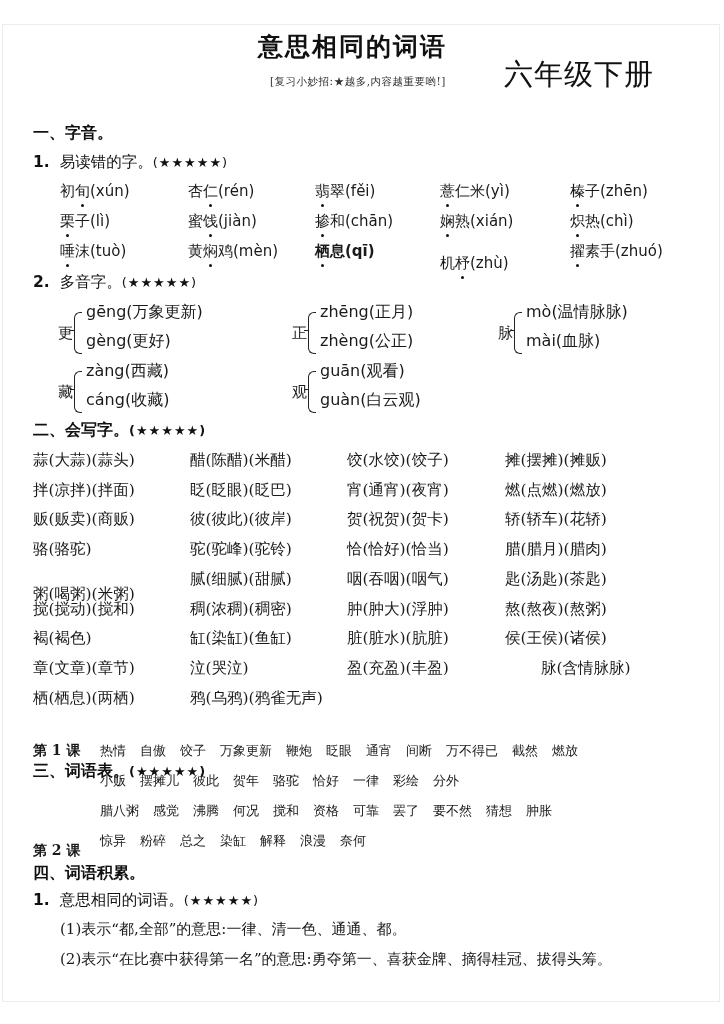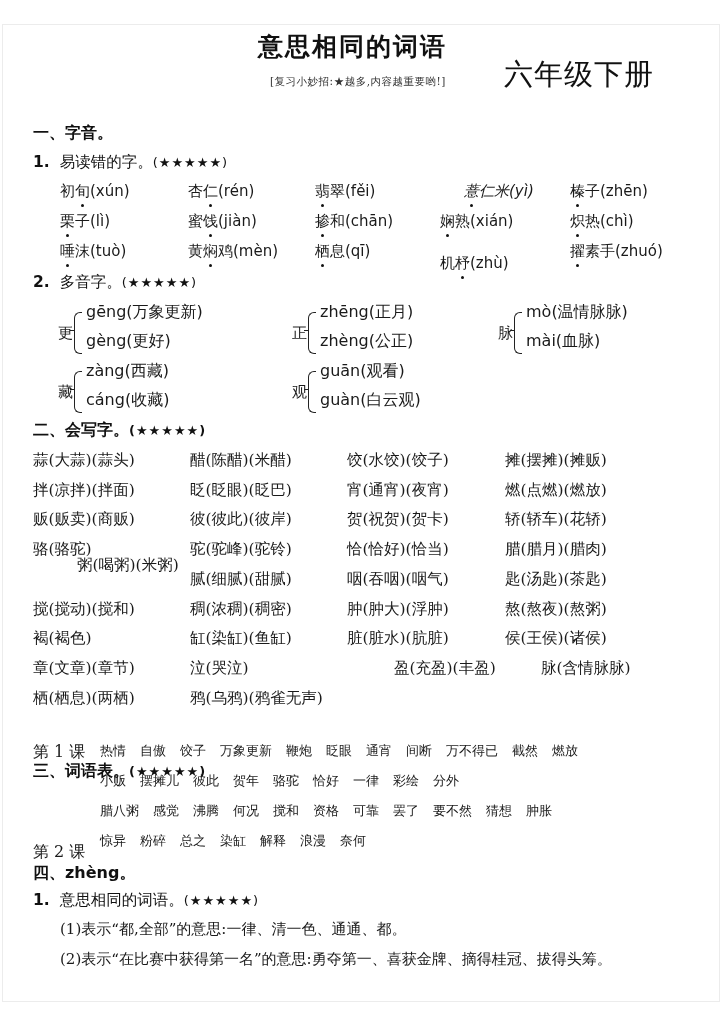--- a/index.html
+++ b/index.html
@@ -42,21 +42,21 @@
     position: absolute; left: 16px; top: 4px; width: 7px; height: 40px;
     border: 1.4px solid #222; border-right: none; border-radius: 6px 0 0 6px;
   }
   .poly .brace::before {
     content: ""; position: absolute; left: -5px; top: 17px; width: 5px; height: 1.4px; background: #222;
   }
   .poly .r1, .poly .r2 { position: absolute; left: 28px; font-size: 16px; white-space: nowrap; }
   .poly .r1 { top: -6px; }
   .poly .r2 { top: 23px; }
   .cw { font-size: 15.5px; position: absolute; white-space: nowrap; font-family: "DejaVu Serif", serif; }
-  .lesson-label { font-size: 16px; position: absolute; font-family: "DejaVu Serif", serif; }
+  .lesson-label { font-size: 14px; position: absolute; font-family: "DejaVu Serif", serif; font-weight: bold; }
   .lesson-words { font-size: 13px; position: absolute; white-space: nowrap; font-family: Liberation Serif, serif; }
   .lesson-words span { margin-right: 14px; }
   .para { font-size: 15px; position: absolute; white-space: nowrap; font-family: "DejaVu Serif", serif; }
 </style>
 </head>
 <body>
 
 <div class="frame"></div>
 
 <div class="abs title">意思相同的词语</div>
@@ -64,30 +64,30 @@
 <div class="abs grade">六年级下册</div>
 
 <div class="abs h-sec" style="left:33px;top:123px;">一、字音。</div>
 <div class="abs h-item" style="left:33px;top:152px;">
   <span class="num">1.</span><span>易读错的字。</span><span class="stars">(★★★★★)</span>
 </div>
 <div id="s1-words">
     <div class="word" style="left: 60px; top: 182px;"><span class="ch">初</span><span class="ch dot">旬</span><span class="py">(xún)</span></div>
     <div class="word" style="left: 188px; top: 182px;"><span class="ch">杏</span><span class="ch dot">仁</span><span class="py">(rén)</span></div>
     <div class="word" style="left: 315px; top: 182px;"><span class="ch dot">翡</span><span class="ch">翠</span><span class="py">(fěi)</span></div>
-    <div class="word" style="left: 464px; top: 182px; font-style: italic;"><span class="ch dot">薏</span><span class="ch">仁</span><span class="ch">米</span><span class="py">(yì)</span></div>
+    <div class="word" style="left: 440px; top: 182px;"><span class="ch dot">薏</span><span class="ch">仁</span><span class="ch">米</span><span class="py">(yì)</span></div>
     <div class="word" style="left: 570px; top: 182px;"><span class="ch dot">榛</span><span class="ch">子</span><span class="py">(zhēn)</span></div>
     <div class="word" style="left: 60px; top: 212px;"><span class="ch dot">栗</span><span class="ch">子</span><span class="py">(lì)</span></div>
     <div class="word" style="left: 188px; top: 212px;"><span class="ch">蜜</span><span class="ch dot">饯</span><span class="py">(jiàn)</span></div>
     <div class="word" style="left: 315px; top: 212px;"><span class="ch dot">掺</span><span class="ch">和</span><span class="py">(chān)</span></div>
     <div class="word" style="left: 440px; top: 212px;"><span class="ch dot">娴</span><span class="ch">熟</span><span class="py">(xián)</span></div>
     <div class="word" style="left: 570px; top: 212px;"><span class="ch dot">炽</span><span class="ch">热</span><span class="py">(chì)</span></div>
     <div class="word" style="left: 60px; top: 242px;"><span class="ch dot">唾</span><span class="ch">沫</span><span class="py">(tuò)</span></div>
     <div class="word" style="left: 188px; top: 242px;"><span class="ch">黄</span><span class="ch dot">焖</span><span class="ch">鸡</span><span class="py">(mèn)</span></div>
-    <div class="word" style="left: 315px; top: 242px;"><span class="ch dot">栖</span><span class="ch">息</span><span class="py">(qī)</span></div>
+    <div class="word" style="left: 315px; top: 242px; font-weight: bold;"><span class="ch dot">栖</span><span class="ch">息</span><span class="py">(qī)</span></div>
     <div class="word" style="left: 440px; top: 242px; margin-top: 12px;"><span class="ch">机</span><span class="ch dot">杼</span><span class="py">(zhù)</span></div>
     <div class="word" style="left: 570px; top: 242px;"><span class="ch dot">擢</span><span class="ch">素</span><span class="ch">手</span><span class="py">(zhuó)</span></div>
   </div>
 
 <div class="abs h-item" style="left:33px;top:272px;">
   <span class="num">2.</span><span>多音字。</span><span class="stars">(★★★★★)</span>
 </div>
 <div id="s1-poly">
     <div class="poly" style="left: 58px; top: 308px;">
       <span class="head">更</span>
@@ -134,50 +134,50 @@
     <div class="cw" style="left: 347px; top: 479.7px;">宵(通宵)(夜宵)</div>
     <div class="cw" style="left: 505px; top: 479.7px;">燃(点燃)(燃放)</div>
     <div class="cw" style="left: 33px; top: 509.4px;">贩(贩卖)(商贩)</div>
     <div class="cw" style="left: 190px; top: 509.4px;">彼(彼此)(彼岸)</div>
     <div class="cw" style="left: 347px; top: 509.4px;">贺(祝贺)(贺卡)</div>
     <div class="cw" style="left: 505px; top: 509.4px;">轿(轿车)(花轿)</div>
     <div class="cw" style="left: 33px; top: 539.1px;">骆(骆驼)</div>
     <div class="cw" style="left: 190px; top: 539.1px;">驼(驼峰)(驼铃)</div>
     <div class="cw" style="left: 347px; top: 539.1px;">恰(恰好)(恰当)</div>
     <div class="cw" style="left: 505px; top: 539.1px;">腊(腊月)(腊肉)</div>
-    <div class="cw" style="left: 33px; top: 555px; margin-left: 44px;">粥(喝粥)(米粥)</div>
+    <div class="cw" style="left: 33px; top: 584px;">粥(喝粥)(米粥)</div>
     <div class="cw" style="left: 190px; top: 568.8px;">腻(细腻)(甜腻)</div>
     <div class="cw" style="left: 347px; top: 568.8px;">咽(吞咽)(咽气)</div>
     <div class="cw" style="left: 505px; top: 568.8px;">匙(汤匙)(茶匙)</div>
     <div class="cw" style="left: 33px; top: 598.5px;">搅(搅动)(搅和)</div>
     <div class="cw" style="left: 190px; top: 598.5px;">稠(浓稠)(稠密)</div>
     <div class="cw" style="left: 347px; top: 598.5px;">肿(肿大)(浮肿)</div>
     <div class="cw" style="left: 505px; top: 598.5px;">熬(熬夜)(熬粥)</div>
     <div class="cw" style="left: 33px; top: 628.2px;">褐(褐色)</div>
     <div class="cw" style="left: 190px; top: 628.2px;">缸(染缸)(鱼缸)</div>
     <div class="cw" style="left: 347px; top: 628.2px;">脏(脏水)(肮脏)</div>
     <div class="cw" style="left: 505px; top: 628.2px;">侯(王侯)(诸侯)</div>
     <div class="cw" style="left: 33px; top: 657.9px;">章(文章)(章节)</div>
     <div class="cw" style="left: 190px; top: 657.9px;">泣(哭泣)</div>
-    <div class="cw" style="left: 347px; top: 657.9px; margin-left: 47px;">盈(充盈)(丰盈)</div>
+    <div class="cw" style="left: 347px; top: 657.9px;">盈(充盈)(丰盈)</div>
     <div class="cw" style="left: 505px; top: 657.9px; margin-left: 36px;">脉(含情脉脉)</div>
     <div class="cw" style="left: 33px; top: 687.6px;">栖(栖息)(两栖)</div>
     <div class="cw" style="left: 190px; top: 687.6px;">鸦(乌鸦)(鸦雀无声)</div>
   </div>
 
 <div class="abs h-sec" style="left:33px;top:713px;margin-top:48px;">
   <span>三、词语表。</span><span class="stars">(★★★★★)</span>
 </div>
 <div id="s3-lessons">
     <div class="lesson-label" style="left: 33px; top: 742px;">第 1 课</div>
     <div class="lesson-words" style="left: 100px; top: 742px;"><span>热情</span><span>自傲</span><span>饺子</span><span>万象更新</span><span>鞭炮</span><span>眨眼</span><span>通宵</span><span>间断</span><span>万不得已</span><span>截然</span><span>燃放</span></div>
     <div class="lesson-words" style="left: 100px; top: 772px;"><span>小贩</span><span>摆摊儿</span><span>彼此</span><span>贺年</span><span>骆驼</span><span>恰好</span><span>一律</span><span>彩绘</span><span>分外</span></div>
     <div class="lesson-label" style="left: 33px; top: 842px;">第 2 课</div>
     <div class="lesson-words" style="left: 100px; top: 802px;"><span>腊八粥</span><span>感觉</span><span>沸腾</span><span>何况</span><span>搅和</span><span>资格</span><span>可靠</span><span>罢了</span><span>要不然</span><span>猜想</span><span>肿胀</span></div>
     <div class="lesson-words" style="left: 100px; top: 832px;"><span>惊异</span><span>粉碎</span><span>总之</span><span>染缸</span><span>解释</span><span>浪漫</span><span>奈何</span></div>
   </div>
 
-<div class="abs h-sec" style="left:33px;top:863px;">四、zhèng。</div>
+<div class="abs h-sec" style="left:33px;top:863px;">四、词语积累。</div>
 <div class="abs h-item" style="left:33px;top:890px;">
   <span class="num">1.</span><span>意思相同的词语。</span><span class="stars">(★★★★★)</span>
 </div>
 <div class="para" style="left:60px;top:920px;">(1)表示“都,全部”的意思:一律、清一色、通通、都。</div>
 <div class="para" style="left:60px;top:950px;">(2)表示“在比赛中获得第一名”的意思:勇夺第一、喜获金牌、摘得桂冠、拔得头筹。</div>
 
 </body></html>

